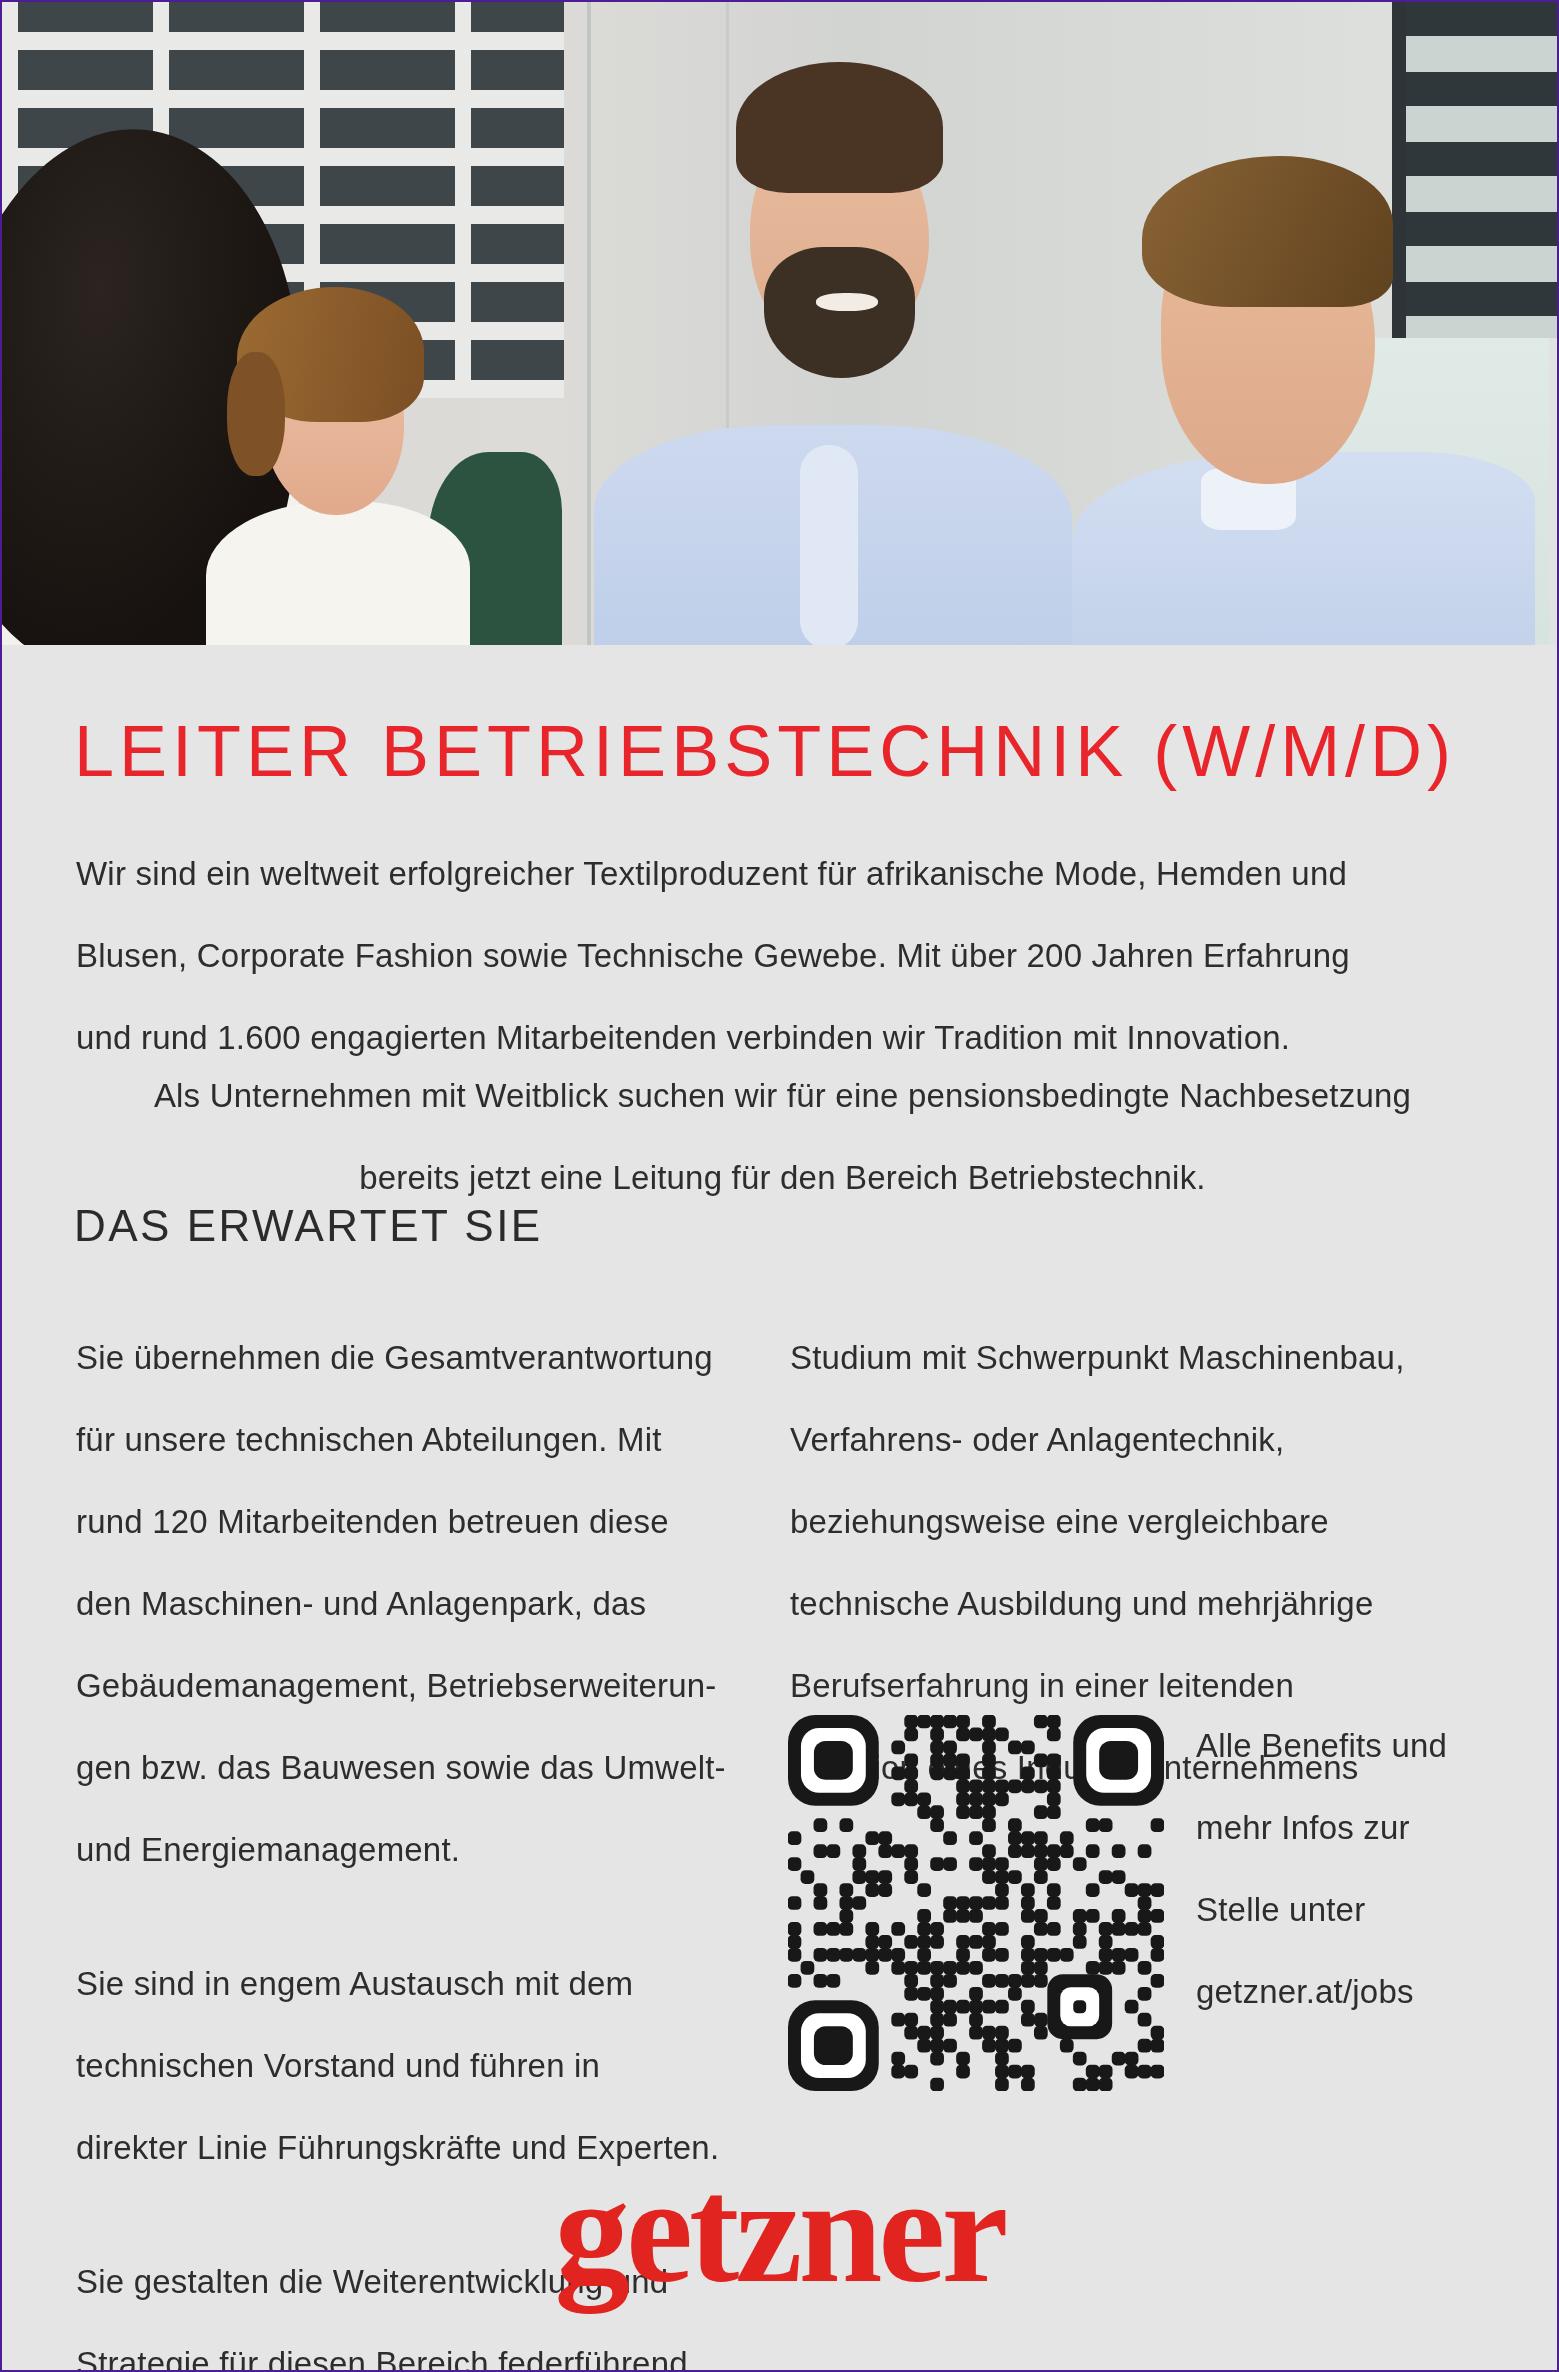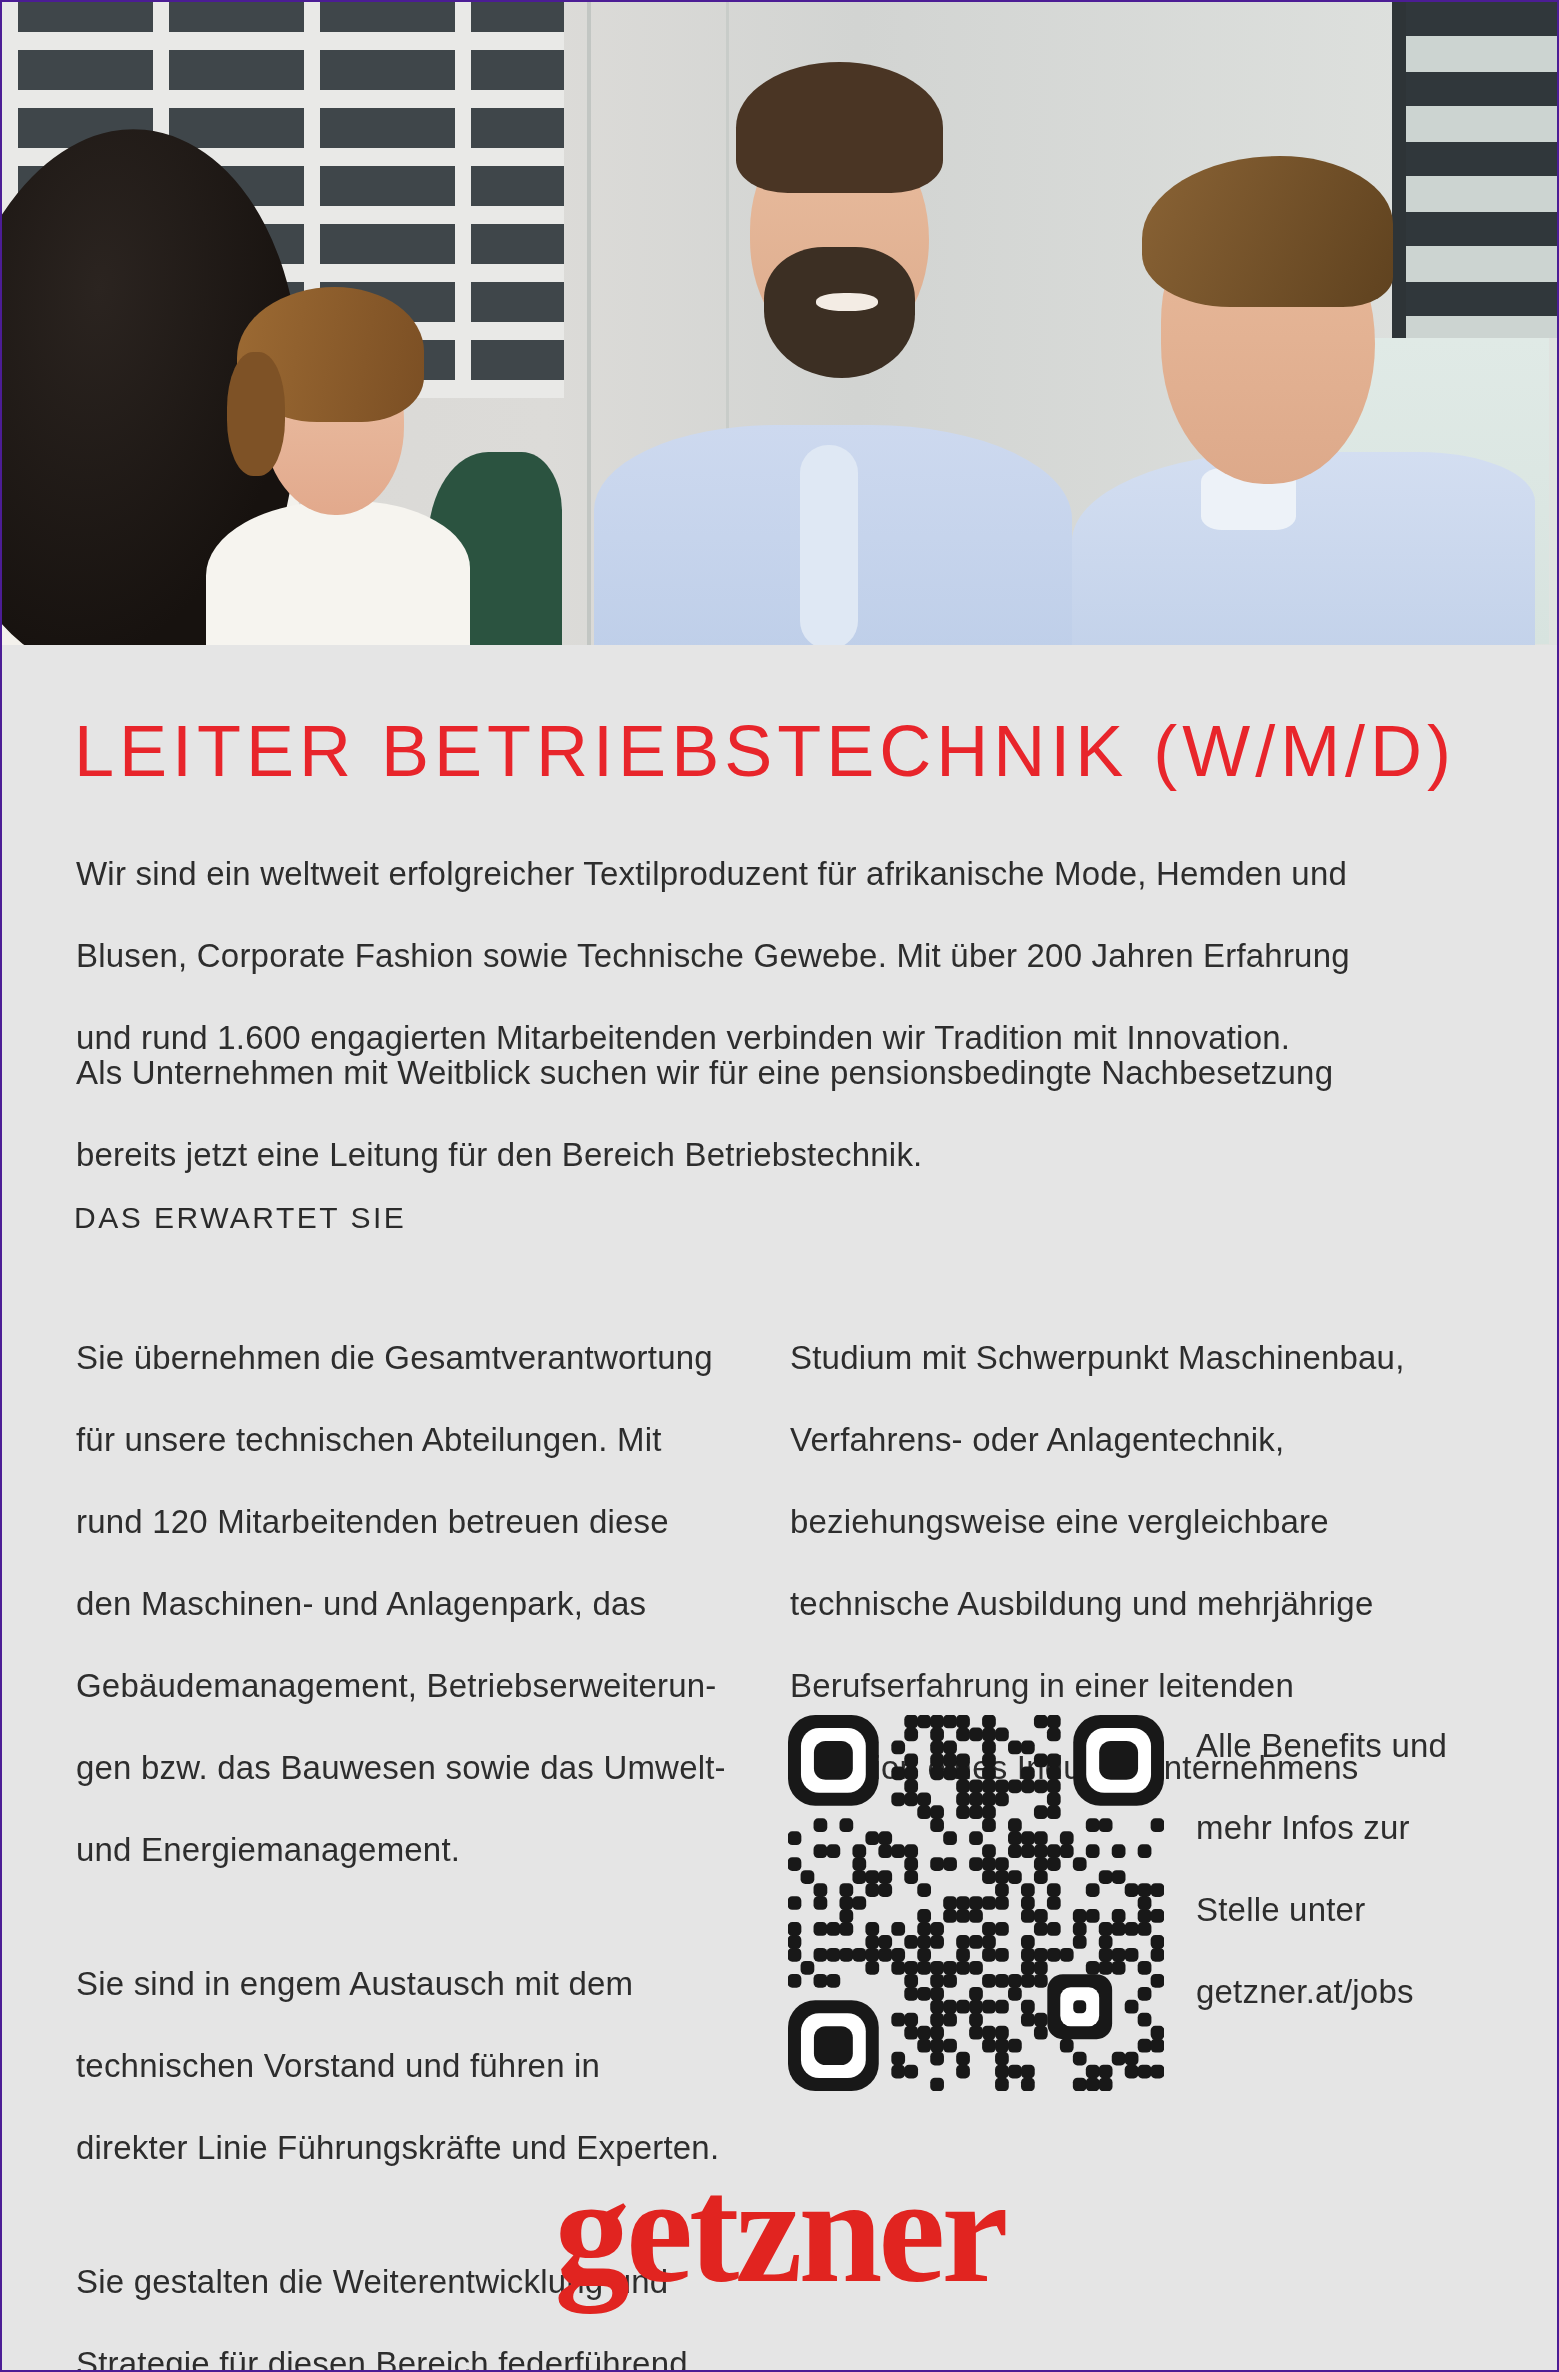--- a/index.html
+++ b/index.html
@@ -62,24 +62,24 @@
   .headline{
     position:absolute;left:72px;top:708px;
     font-size:72px;letter-spacing:5px;font-weight:400;
     color:#e8252b;white-space:nowrap;
   }
   .body-text{
     font-size:33px;line-height:82px;color:#2d2d2d;
     white-space:pre-line;letter-spacing:0.2px;
   }
   .intro-1{position:absolute;left:74px;top:831px;width:1413px;}
-  .intro-2{position:absolute;left:74px;top:1030px;width:1413px;}
+  .intro-2{position:absolute;left:74px;top:1053px;width:1413px;text-align:center;}
   .col-heading{
     position:absolute;top:1199px;
-    font-size:30px;letter-spacing:2.5px;color:#2b2b2b;font-weight:400;
+    font-size:44px;letter-spacing:2.5px;color:#2b2b2b;font-weight:400;
     white-space:nowrap;
   }
   .col-heading.left{left:72px;}
   .col-heading.right{left:788px;}
   .col-body{position:absolute;top:1315px;width:697px;}
   .col-body.left{left:74px;}
   .col-body.right{left:788px;}
   .col-body p{margin:0 0 52px 0;}
   .qr-box{position:absolute;left:786px;top:1713px;width:376px;height:376px;}
   .qr-box svg{width:100%;height:100%;display:block;}

